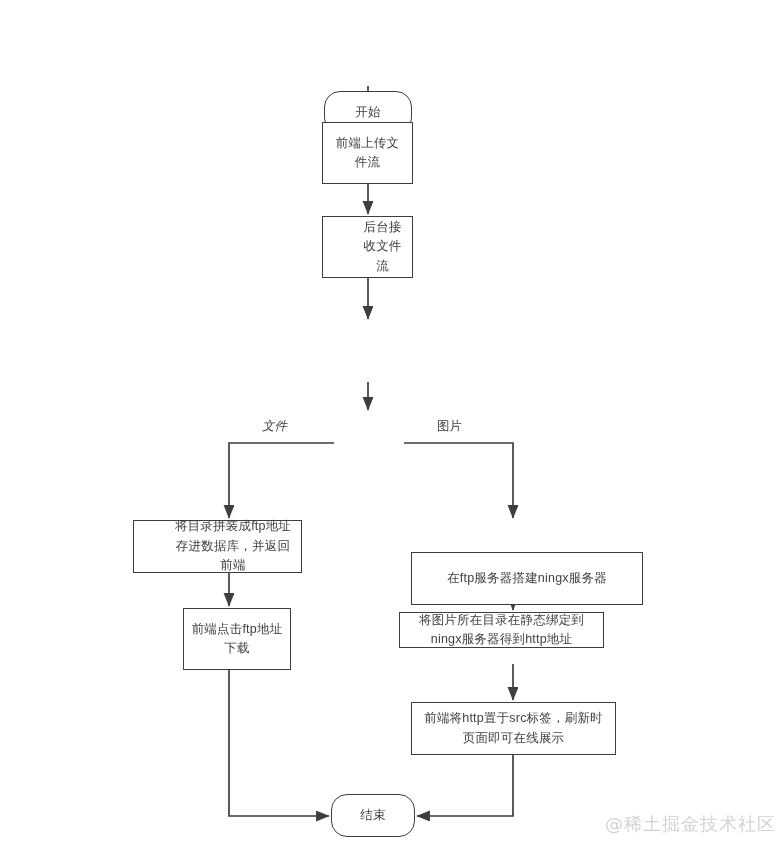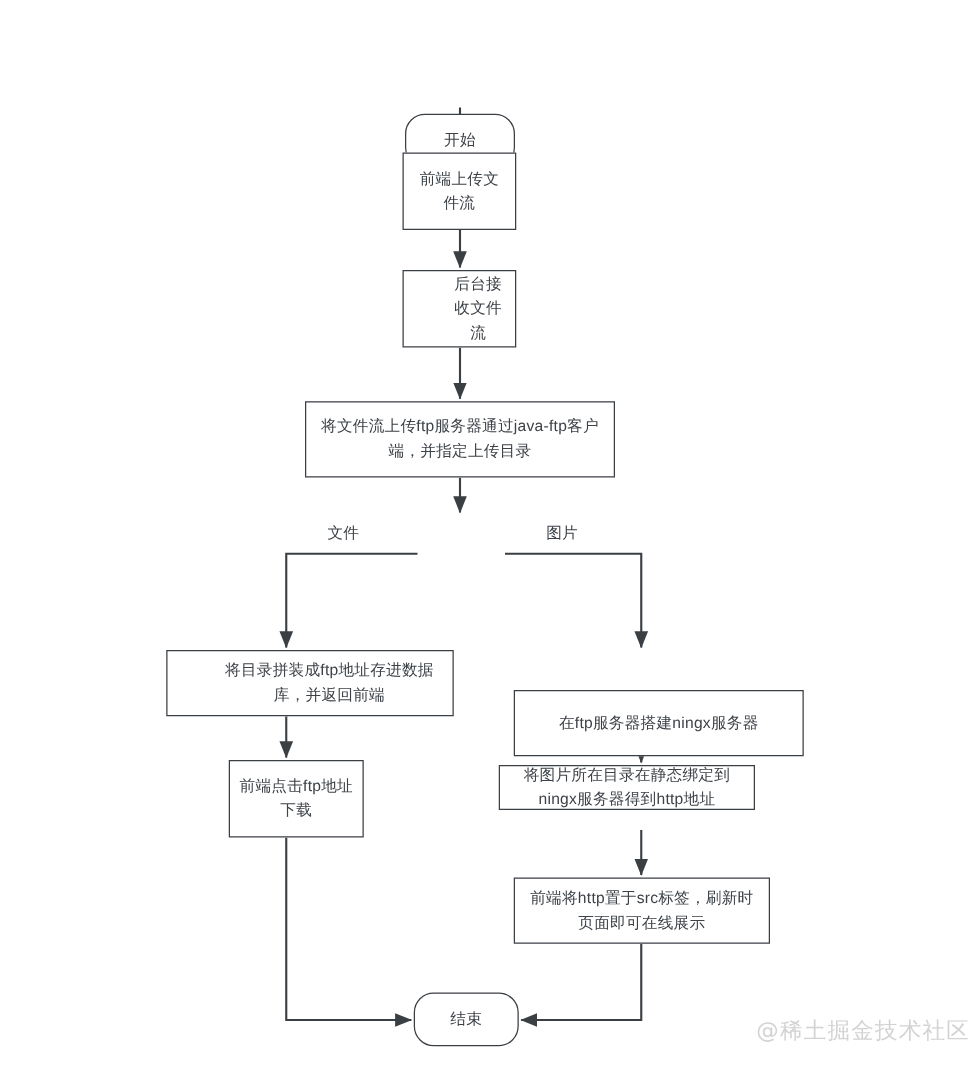--- a/index.html
+++ b/index.html
@@ -127,34 +127,31 @@
   </div>
 
   <div class="node" style="left:322px; top:122px; width:91px; height:62px;">
     <span>前端上传文件流</span>
   </div>
 
   <div class="node" style="left:322px; top:216px; width:91px; height:62px;padding-left:37px;">
     <span>后台接收文件流</span>
   </div>
 
-  <div class="node" style="left:244px; top:321px; width:248px; height:61px;">
-    <span>将文件流上传ftp服务器通过java-ftp客户端，并指定上传目录</span>
-  </div>
 
 
-  <div class="edge-label" style="left:262px; top:418px;">
+  <div class="edge-label" style="left:262px; top:418px;font-style:italic;">
     <span>文件</span>
   </div>
 
   <div class="edge-label" style="left:437px; top:418px;">
     <span>图片</span>
   </div>
 
-  <div class="node" style="left:133px; top:520px; width:230px; height:53px;padding-left:38px;">
+  <div class="node" style="left:133px; top:520px; width:169px; height:53px;padding-left:38px;">
     <span>将目录拼装成ftp地址存进数据库，并返回前端</span>
   </div>
 
   <div class="node" style="left:183px; top:608px; width:108px; height:62px;">
     <span>前端点击ftp地址下载</span>
   </div>
 
   <div class="node" style="left:411px; top:520px; width:232px; height:53px;margin-top:32px;">
     <span>在ftp服务器搭建ningx服务器</span>
   </div>

